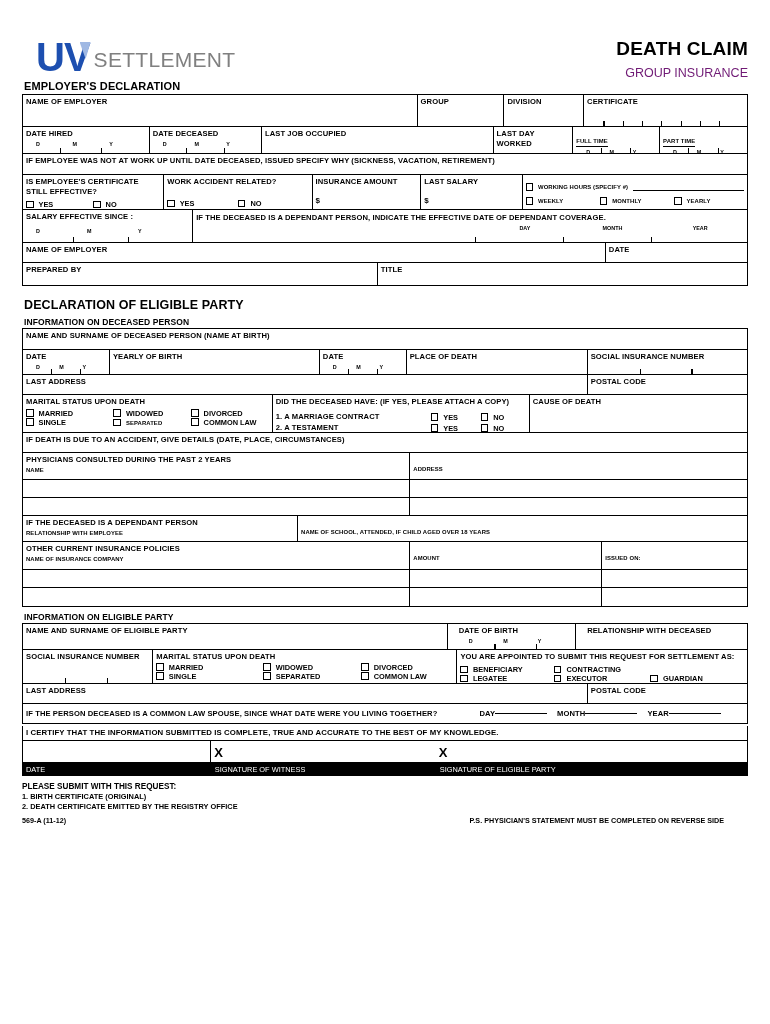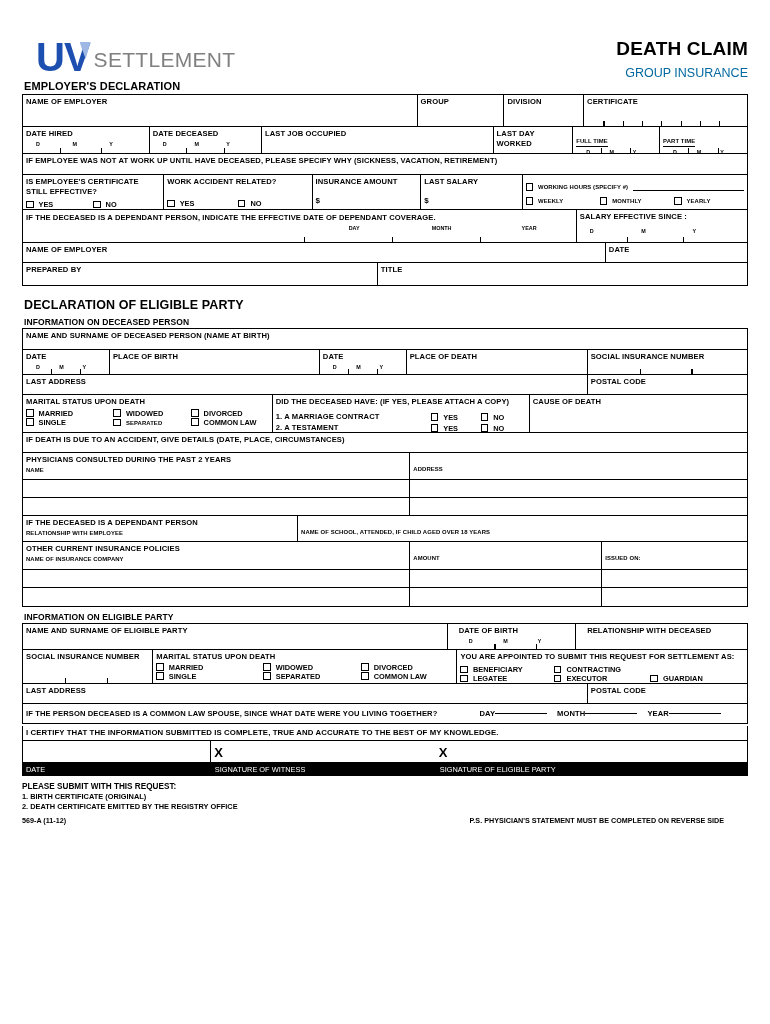--- a/index.html
+++ b/index.html
@@ -14,21 +14,21 @@
   .page { position:relative; width:770px; height:1024px; padding:12px 22px; }
 
   
   .header { position:relative; height:62px; padding-top:24px; }
   .logo { position:absolute; left:14px; top:28px; display:flex; align-items:flex-end; }
   .logo-uv { position:relative; font-size:40px; font-weight:bold; color:#1d4fb0; letter-spacing:-1px; line-height:34px; font-family:"Liberation Sans", sans-serif; }
   .logo-tick { position:absolute; right:-1px; top:2px; width:11px; height:17px; background:#9fb8e3; clip-path:polygon(0 0,100% 0,55% 100%); }
   .logo-ins { font-size:21px; color:#808080; letter-spacing:0.3px; margin-left:4px; line-height:28px; }
   .title-block { position:absolute; right:0; top:26px; text-align:right; }
   .title-main { font-size:19px; font-weight:bold; letter-spacing:.2px; }
-  .title-sub { font-size:12.5px; color:#0369a1; margin-top:6px; }
+  .title-sub { font-size:12.5px; color:#701a75; margin-top:6px; }
 
   
   .sec-head { font-size:11px; font-weight:bold; margin:6px 0 2px 2px; letter-spacing:.1px; }
   .sec-head.big { font-size:12.5px; margin-top:12px; margin-bottom:3px; }
   .sec-head.small { font-size:8.5px; margin-top:5px; margin-bottom:1px; }
 
   
   .tbl { width:100%; border:1.6px solid #000; border-collapse:collapse; background:#fff; }
   .row { display:flex; border-bottom:1.3px solid #000; }
   .row:last-child { border-bottom:none; }
@@ -163,21 +163,21 @@
           </div>
         <div class="ticks">
             <i style="left:33%"></i>
             <i style="left:68%"></i>
           </div>
       </div>
     </div>
 
     <div class="row" style="height:21px;">
       <div class="cell" style="width:100%;">
-        <span class="lab">IF EMPLOYEE WAS NOT AT WORK UP UNTIL HAVE DECEASED, PLEASE SPECIFY WHY (SICKNESS, VACATION, RETIREMENT)</span>
+        <span class="lab">IF EMPLOYEE WAS NOT AT WORK UP UNTIL DATE DECEASED, ISSUED SPECIFY WHY (SICKNESS, VACATION, RETIREMENT)</span>
       </div>
     </div>
 
     <div class="row" style="height:35px;">
       <div class="cell" style="width:19.5%;">
         <span class="lab w">IS EMPLOYEE'S CERTIFICATE STILL EFFECTIVE?</span>
         <div class="cbgrid" style="margin-top:3px;">
           <div class="cbitem" style="width:50%;">
             <span class="cb"></span>
             <span>YES</span>
@@ -226,46 +226,46 @@
           </div>
           <div class="cbitem">
             <span class="cb"></span>
             <span class="lab tiny">YEARLY</span>
           </div>
         </div>
       </div>
     </div>
 
     <div class="row" style="height:33px;">
+      <div class="cell dmy" style="width:23.5%;">
+        <span class="lab">SALARY EFFECTIVE SINCE :</span>
+        <div class="dmy-letters" style="margin-top:6px;">
+            <span>D</span>
+            <span>M</span>
+            <span>Y</span>
+          </div>
+        <div class="ticks">
+            <i style="left:30%"></i>
+            <i style="left:63%"></i>
+          </div>
+      </div>
       <div class="cell dmy" style="width:76.5%;">
         <span class="lab w" style="line-height:11px;">IF THE DECEASED IS A DEPENDANT PERSON, INDICATE THE EFFECTIVE DATE OF DEPENDANT COVERAGE.</span>
         <div style="display:flex; font-size:5.4px; font-weight:bold; margin-top:2px;">
           <span style="width:52%;"></span>
           <span style="width:16%; text-align:center;">DAY</span>
           <span style="width:16%; text-align:center;">MONTH</span>
           <span style="width:16%; text-align:center;">YEAR</span>
         </div>
         <div class="ticks">
             <i style="left:51%"></i>
             <i style="left:67%"></i>
             <i style="left:83%"></i>
           </div>
       </div>
-      <div class="cell dmy" style="width:23.5%;">
-        <span class="lab">SALARY EFFECTIVE SINCE :</span>
-        <div class="dmy-letters" style="margin-top:6px;">
-            <span>D</span>
-            <span>M</span>
-            <span>Y</span>
-          </div>
-        <div class="ticks">
-            <i style="left:30%"></i>
-            <i style="left:63%"></i>
-          </div>
-      </div>
     </div>
 
     <div class="row" style="height:20px;">
       <div class="cell" style="width:80.5%;">
         <span class="lab">NAME OF EMPLOYER</span>
       </div>
       <div class="cell" style="width:19.5%;">
         <span class="lab">DATE</span>
       </div>
     </div>
@@ -298,21 +298,21 @@
             <span>D</span>
             <span>M</span>
             <span>Y</span>
           </div>
         <div class="ticks">
             <i style="left:33%"></i>
             <i style="left:68%"></i>
           </div>
       </div>
       <div class="cell" style="width:29%;">
-        <span class="lab">PLACE OF BIRTH</span>
+        <span class="lab">YEARLY OF BIRTH</span>
       </div>
       <div class="cell dmy" style="width:12%;">
         <span class="lab">DATE</span>
         <div class="dmy-letters">
             <span>D</span>
             <span>M</span>
             <span>Y</span>
           </div>
         <div class="ticks">
             <i style="left:33%"></i>

